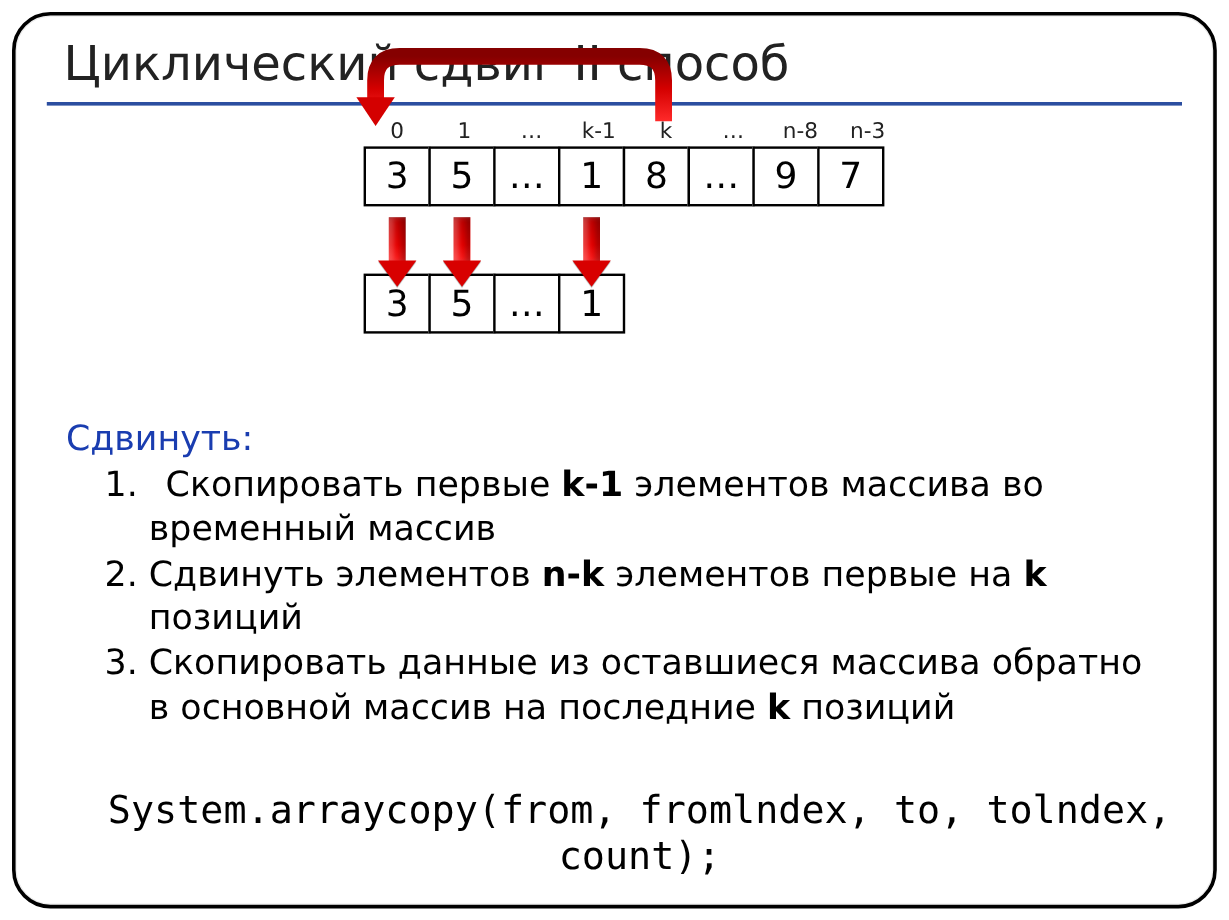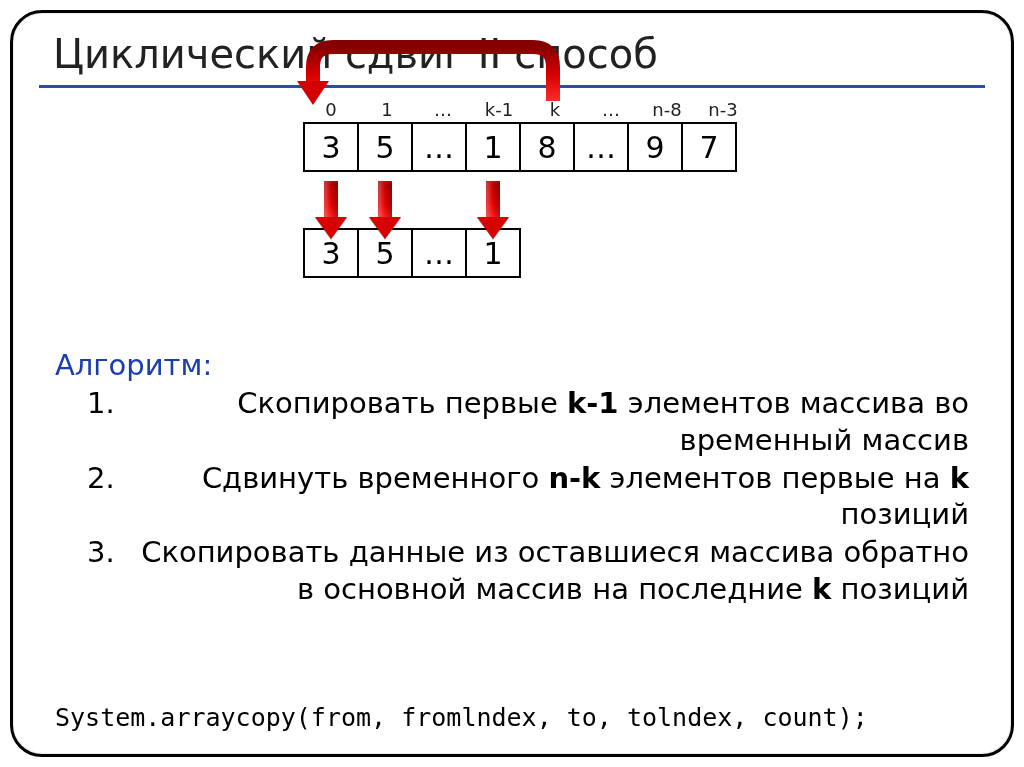--- a/index.html
+++ b/index.html
@@ -128,33 +128,33 @@
     font-size: 29px;
     margin-bottom: 2px;
   }
   .algo ol {
     margin: 0 0 0 0;
     padding-left: 52px;
     list-style-position: outside;
   }
   .algo li {
     margin: 0 0 2px 17px;
-    text-align: right;
   }
   .algo li:first-child {
     text-indent: 14px;
   }
   .bold { font-weight: 700; }
   .code-line {
     position: absolute;
     left: 42px;
     bottom: 22px;
     font-family: "DejaVu Sans Mono", "Consolas", monospace;
-    font-size: 25px;
+    font-size: 32px;
     color: #000;
+    text-align: center;
   }
 </style>
 </head>
 <body>
 
 <div class="slide-outer">
   <div class="slide-frame">
 
     <div class="title">Циклический сдвиг II способ</div>
     <div class="rule"></div>
@@ -212,27 +212,27 @@
 
       <div class="cells-row short">
         <div class="cell">3</div>
         <div class="cell">5</div>
         <div class="cell">…</div>
         <div class="cell">1</div>
       </div>
     </div>
 
     <div class="algo">
-      <div class="algo-title">Алгоритм:</div>
+      <div class="algo-title">Сдвинуть:</div>
       <ol>
         <li>
           <span>Скопировать первые </span><span class="bold">k-1</span><span> элементов массива во временный массив</span>
         </li>
         <li>
-          <span>Сдвинуть временного </span><span class="bold">n-k</span><span> элементов первые на </span><span class="bold">k</span><span> позиций</span>
+          <span>Сдвинуть элементов </span><span class="bold">n-k</span><span> элементов первые на </span><span class="bold">k</span><span> позиций</span>
         </li>
         <li>
           <span>Скопировать данные из оставшиеся массива обратно в основной массив на последние </span><span class="bold">k</span><span> позиций</span>
         </li>
       </ol>
     </div>
 
     <div class="code-line">System.arraycopy(from, fromlndex, to, tolndex, count);</div>
 
   </div>

